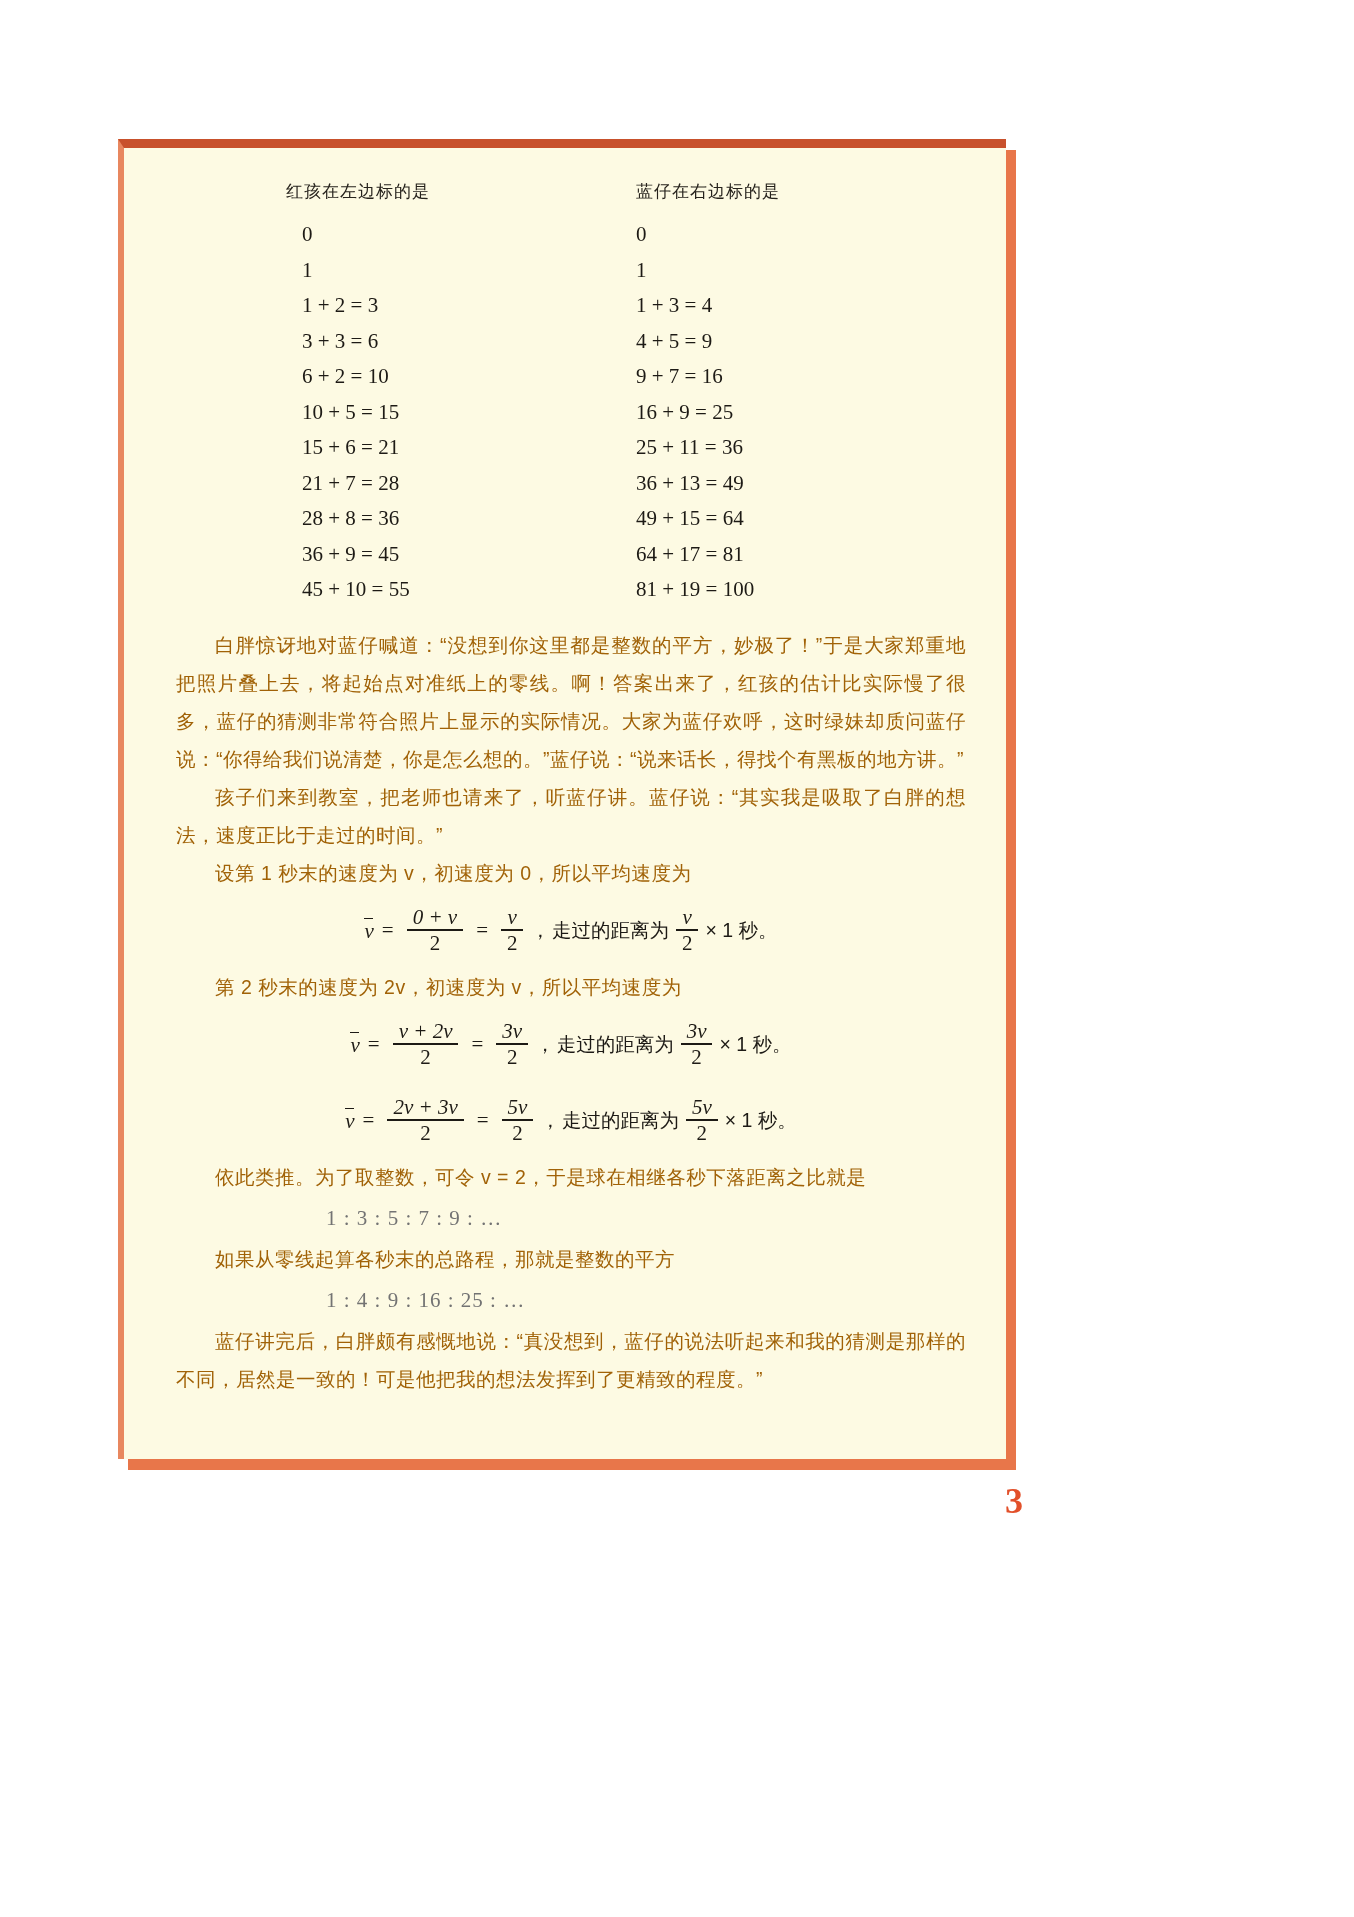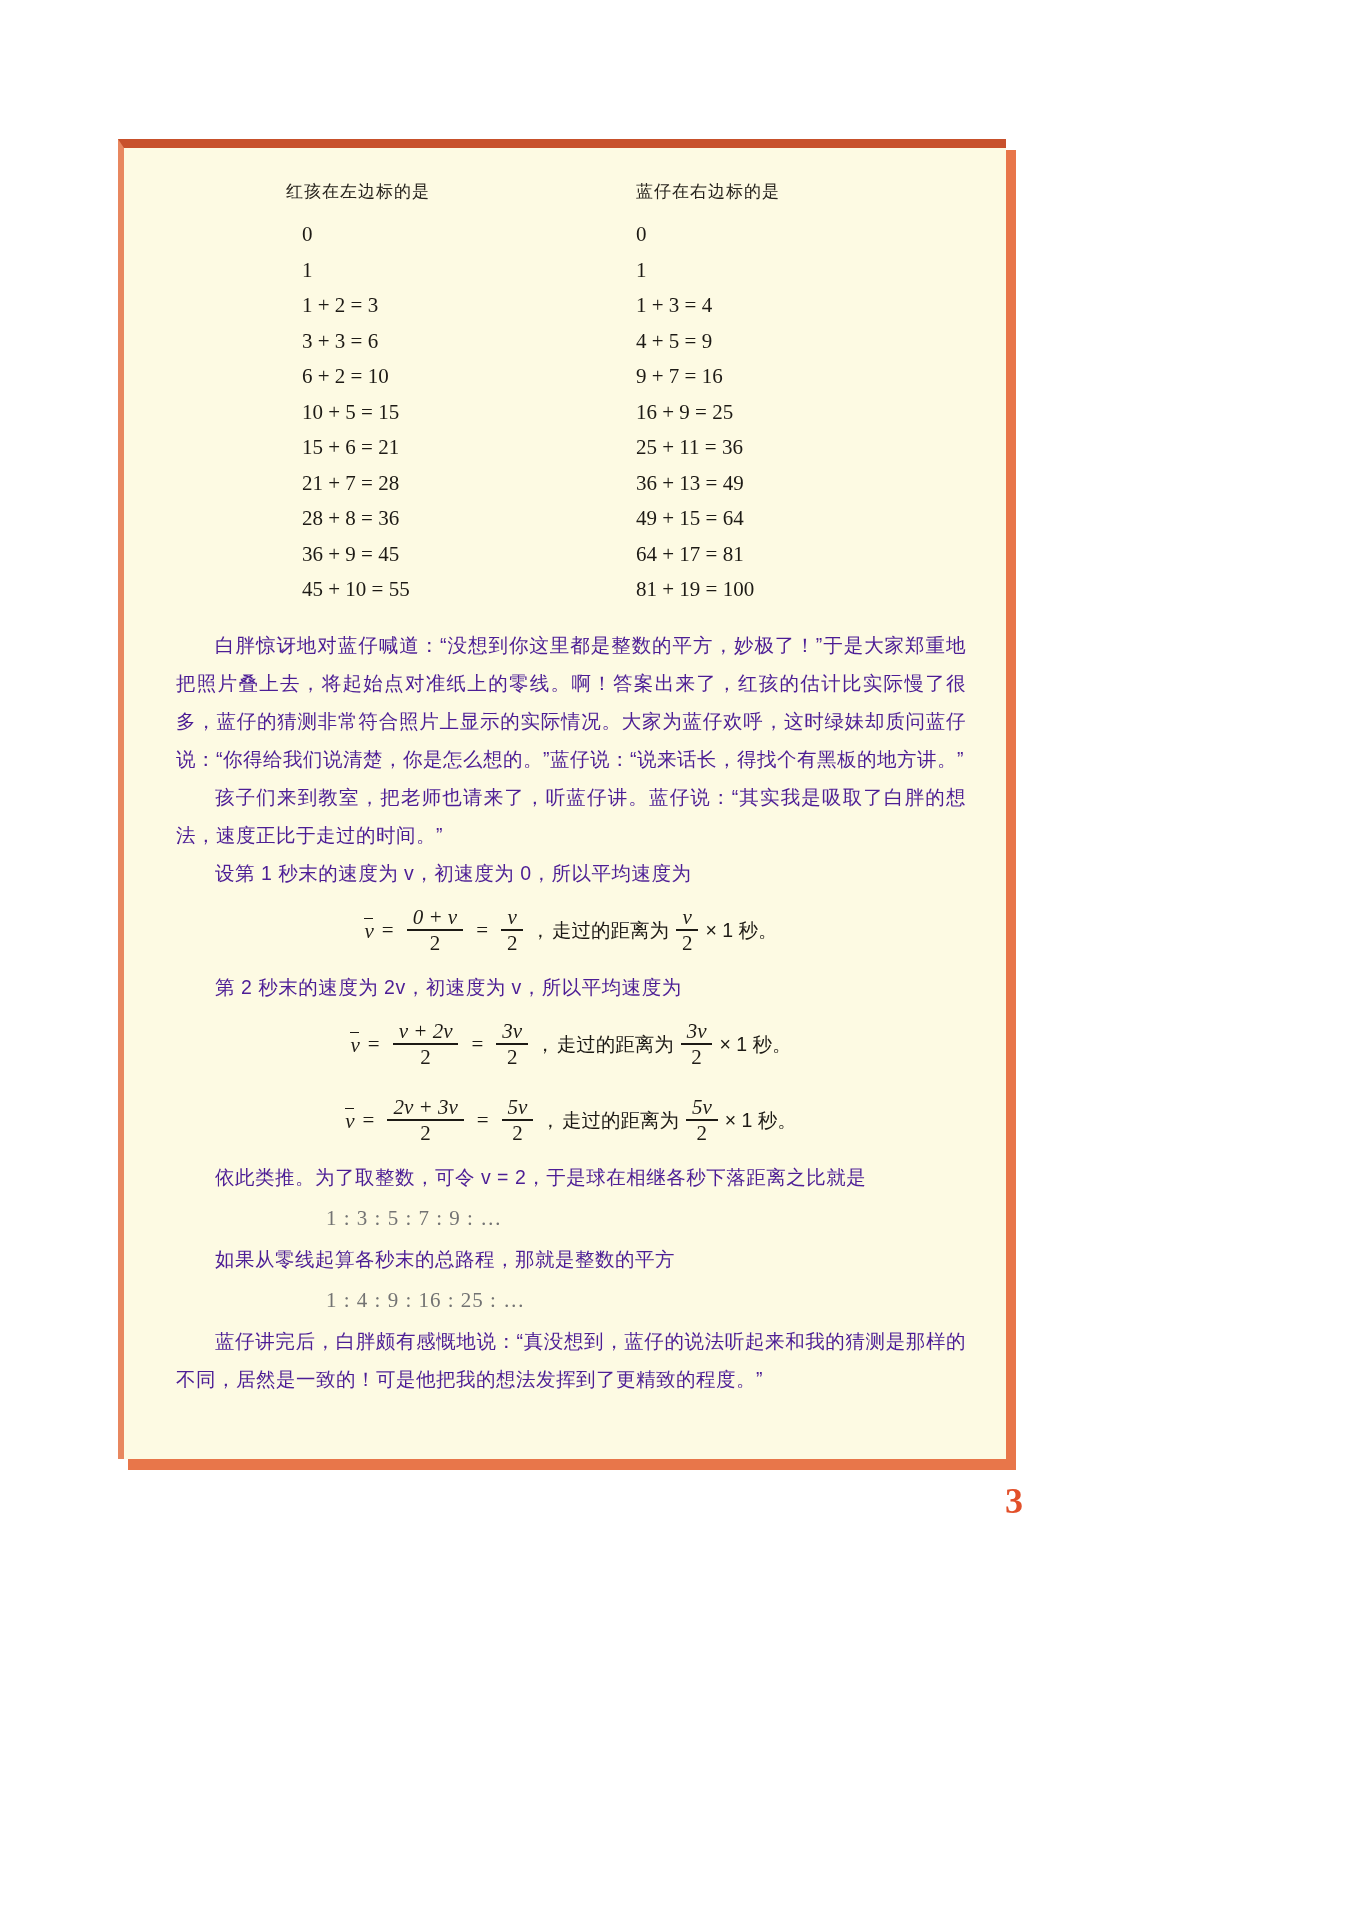--- a/index.html
+++ b/index.html
@@ -83,21 +83,21 @@
   .body-block{
     position:absolute;
     left:52px; top:478px;
     width:790px;
   }
   p.para{
     margin:0 0 0 0;
     font-family:"Liberation Sans","DejaVu Sans",sans-serif;
     font-size:19.5px;
     line-height:38px;
-    color:#4c1d95;
+    color:#a16207;
     text-align:justify;
     text-indent:39px;
     letter-spacing:0.5px;
   }
   p.para.noindent{ text-indent:0; }
 
   
   .formula{
     font-family:"Liberation Serif","DejaVu Serif",serif;
     font-size:21px;

